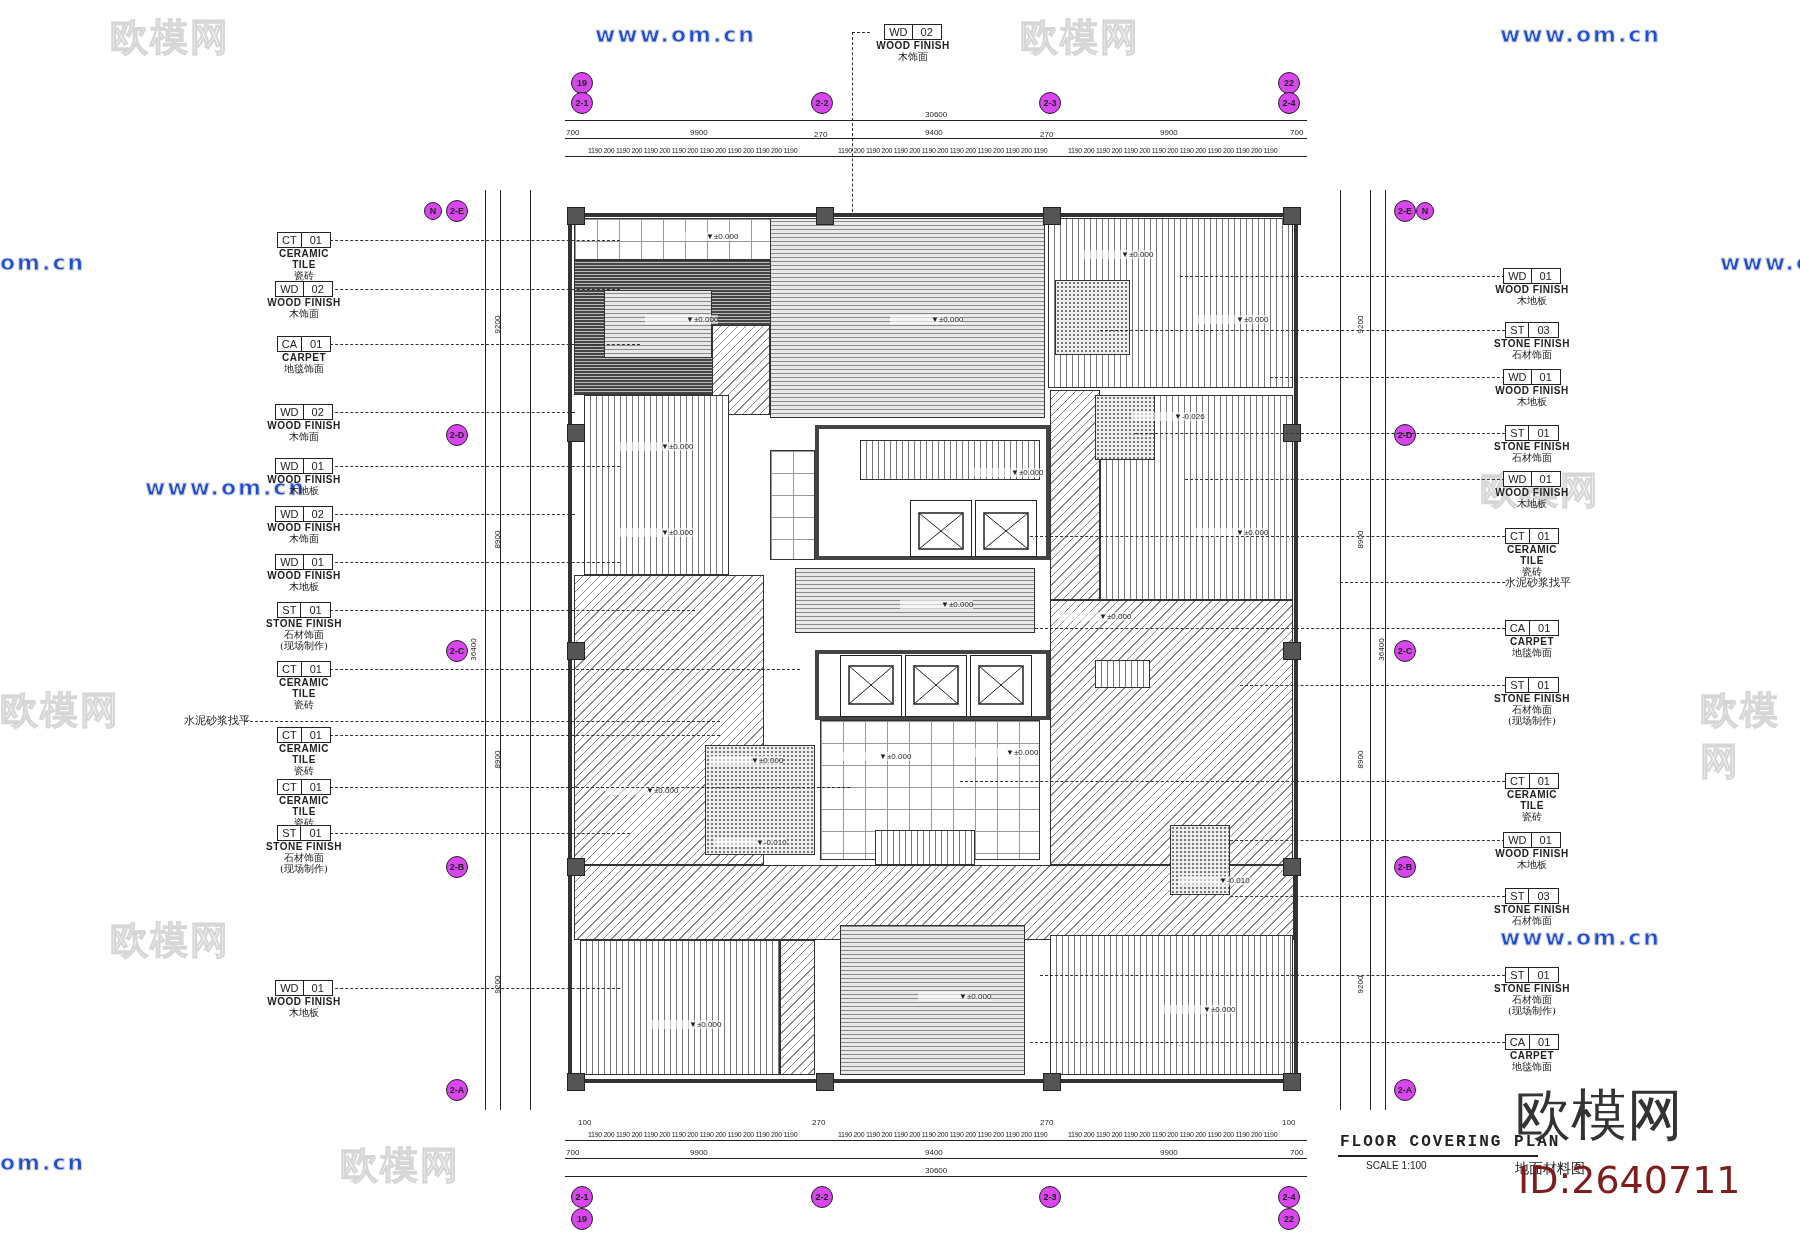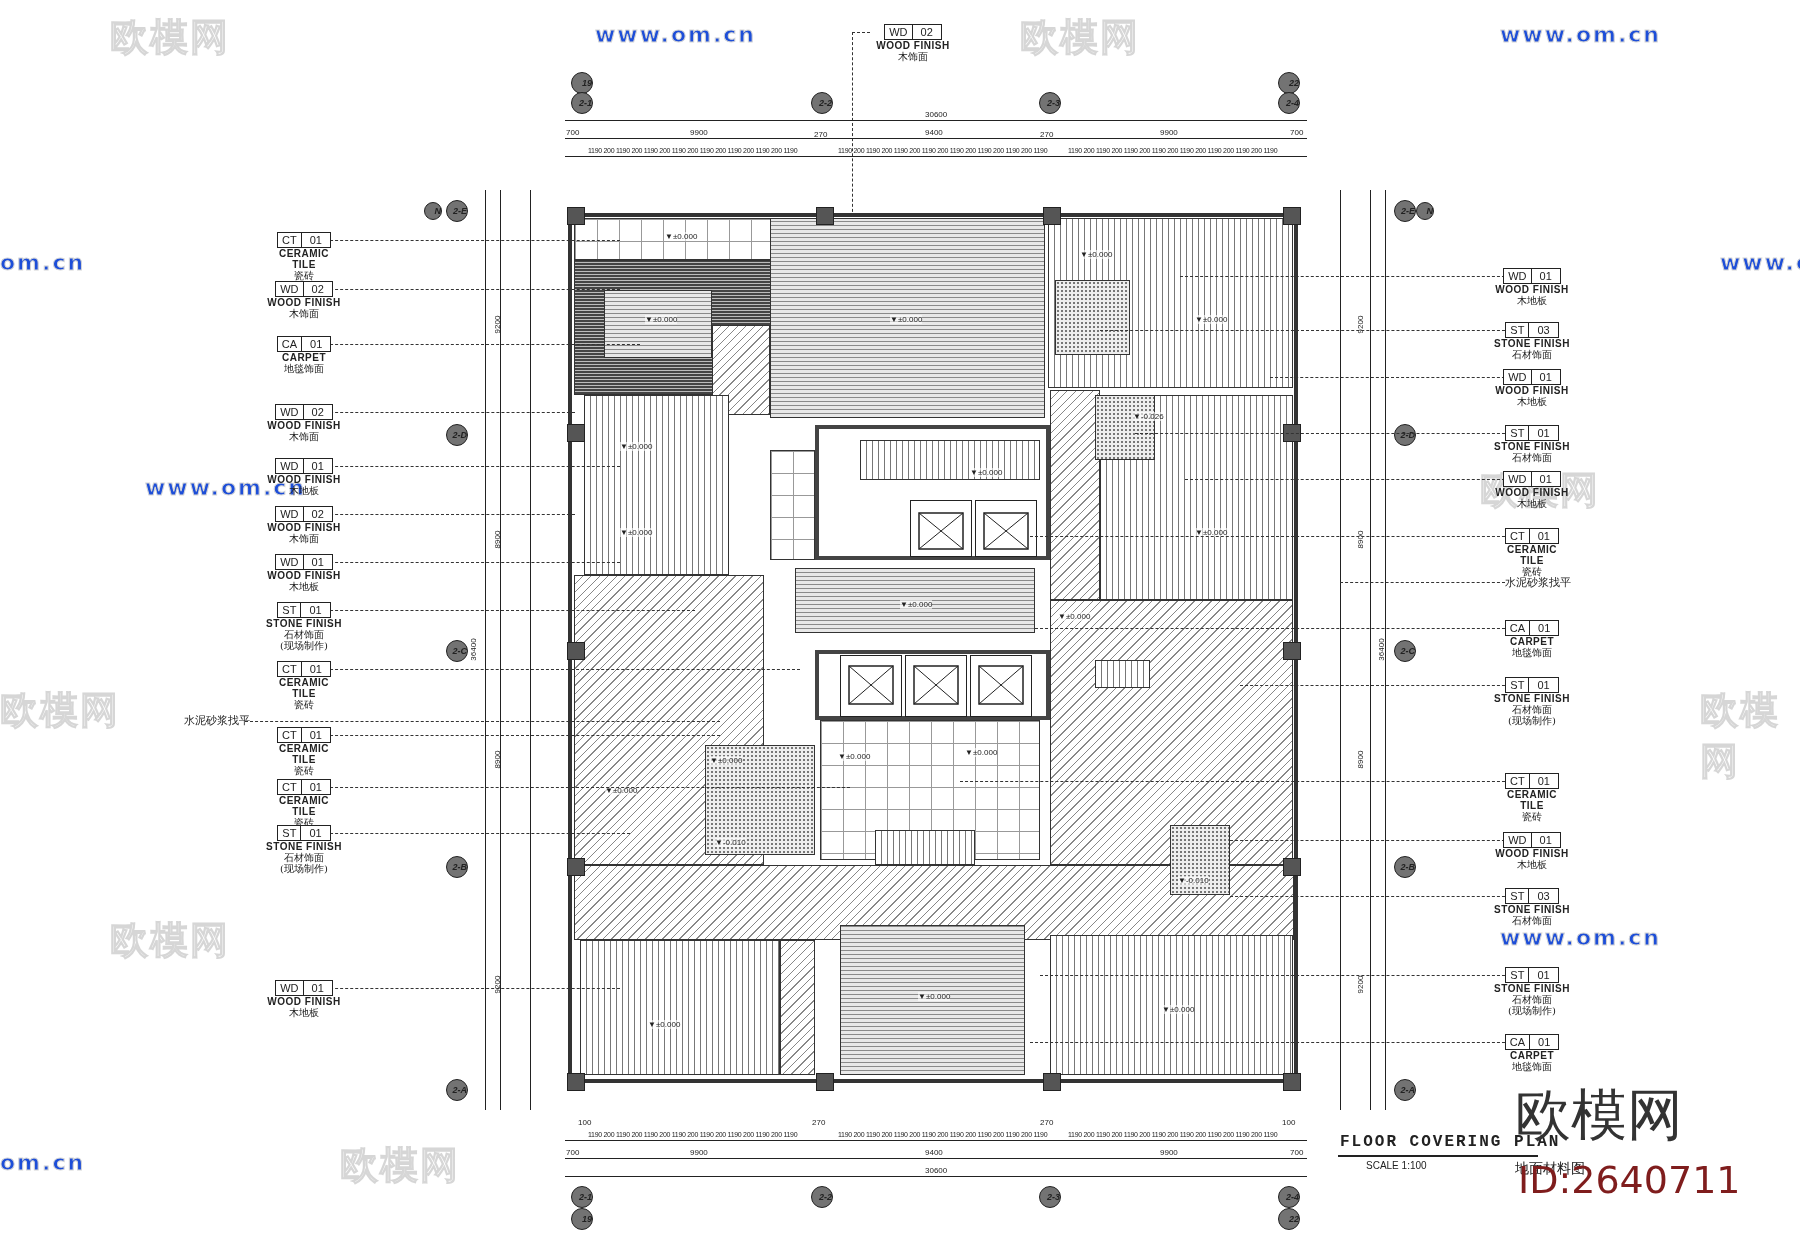--- a/index.html
+++ b/index.html
@@ -8,31 +8,31 @@
   .wm{position:absolute;color:#e4e4e4;font-weight:bold;font-family:"DejaVu Sans",sans-serif;letter-spacing:2px;-webkit-text-stroke:1px #d6d6d6;pointer-events:none;}
   .wm.big{font-size:38px;color:#fff;}
   .wm.url{font-size:22px;color:#1d4ed8;}
   .tag{position:absolute;text-align:center;font-size:10px;line-height:11px;width:76px;}
   .tag .box{display:inline-flex;border:1.5px solid #222;height:14px;font-size:11px;line-height:14px;background:#fff;}
   .tag .box span{padding:0 4px;}
   .tag .box span+span{border-left:1.5px solid #222;padding:0 8px;}
   .tag .en{display:block;font-weight:bold;letter-spacing:0.5px;}
   .tag .cn{display:block;font-family:"DejaVu Serif",serif;}
   .leader{position:absolute;height:0;border-top:1.5px dashed #333;}
-  .gridbubble{position:absolute;width:20px;height:20px;border:1.5px solid #222;border-radius:50%;font-size:9px;line-height:20px;text-align:right;font-weight:bold;background:#737373;font-style:italic;}
+  .gridbubble{position:absolute;width:20px;height:20px;border:1.5px solid #222;border-radius:50%;font-size:9px;line-height:20px;text-align:center;font-weight:bold;background:#d946ef;}
   .dimtxt{position:absolute;font-size:8px;white-space:nowrap;}
   .room{position:absolute;box-sizing:border-box;border:1.5px solid #333;}
   .hatch{background:repeating-linear-gradient(135deg,#fff 0 5px,#888 5px 6px);}
   .vlines{background:repeating-linear-gradient(90deg,#fff 0 5px,#777 5px 6px);}
   .grid{background-color:#fff;background-image:linear-gradient(#999 1px,transparent 1px),linear-gradient(90deg,#999 1px,transparent 1px);background-size:22px 22px;}
   .brick{background:repeating-linear-gradient(0deg,#e8e8e8 0 3px,#8a8a8a 3px 4px);}
   .dots{background:radial-gradient(#777 1px,#eee 1px) 0 0/4px 4px;}
   .dark{background:repeating-linear-gradient(0deg,#444 0 2px,#bbb 2px 3px);}
   .col{position:absolute;width:16px;height:16px;background:#555;border:1px solid #222;}
-  .elev{position:absolute;font-size:8px;white-space:nowrap;background:rgba(255,255,255,0.6);}
+  .elev{position:absolute;font-size:8px;white-space:nowrap;background:rgba(255,255,255,0.6);padding-left:41px;}
   .xbox{position:absolute;border:1.5px solid #222;background:#fff;}
   .xbox svg{width:100%;height:100%;display:block;}
 </style>
 </head>
 <body>
 
 <div class="wm big" style="left:110px;top:12px;">欧模网</div>
 <div class="wm url" style="left:595px;top:22px;">www.om.cn</div>
 <div class="wm big" style="left:1020px;top:12px;">欧模网</div>
 <div class="wm url" style="left:1500px;top:22px;">www.om.cn</div>

